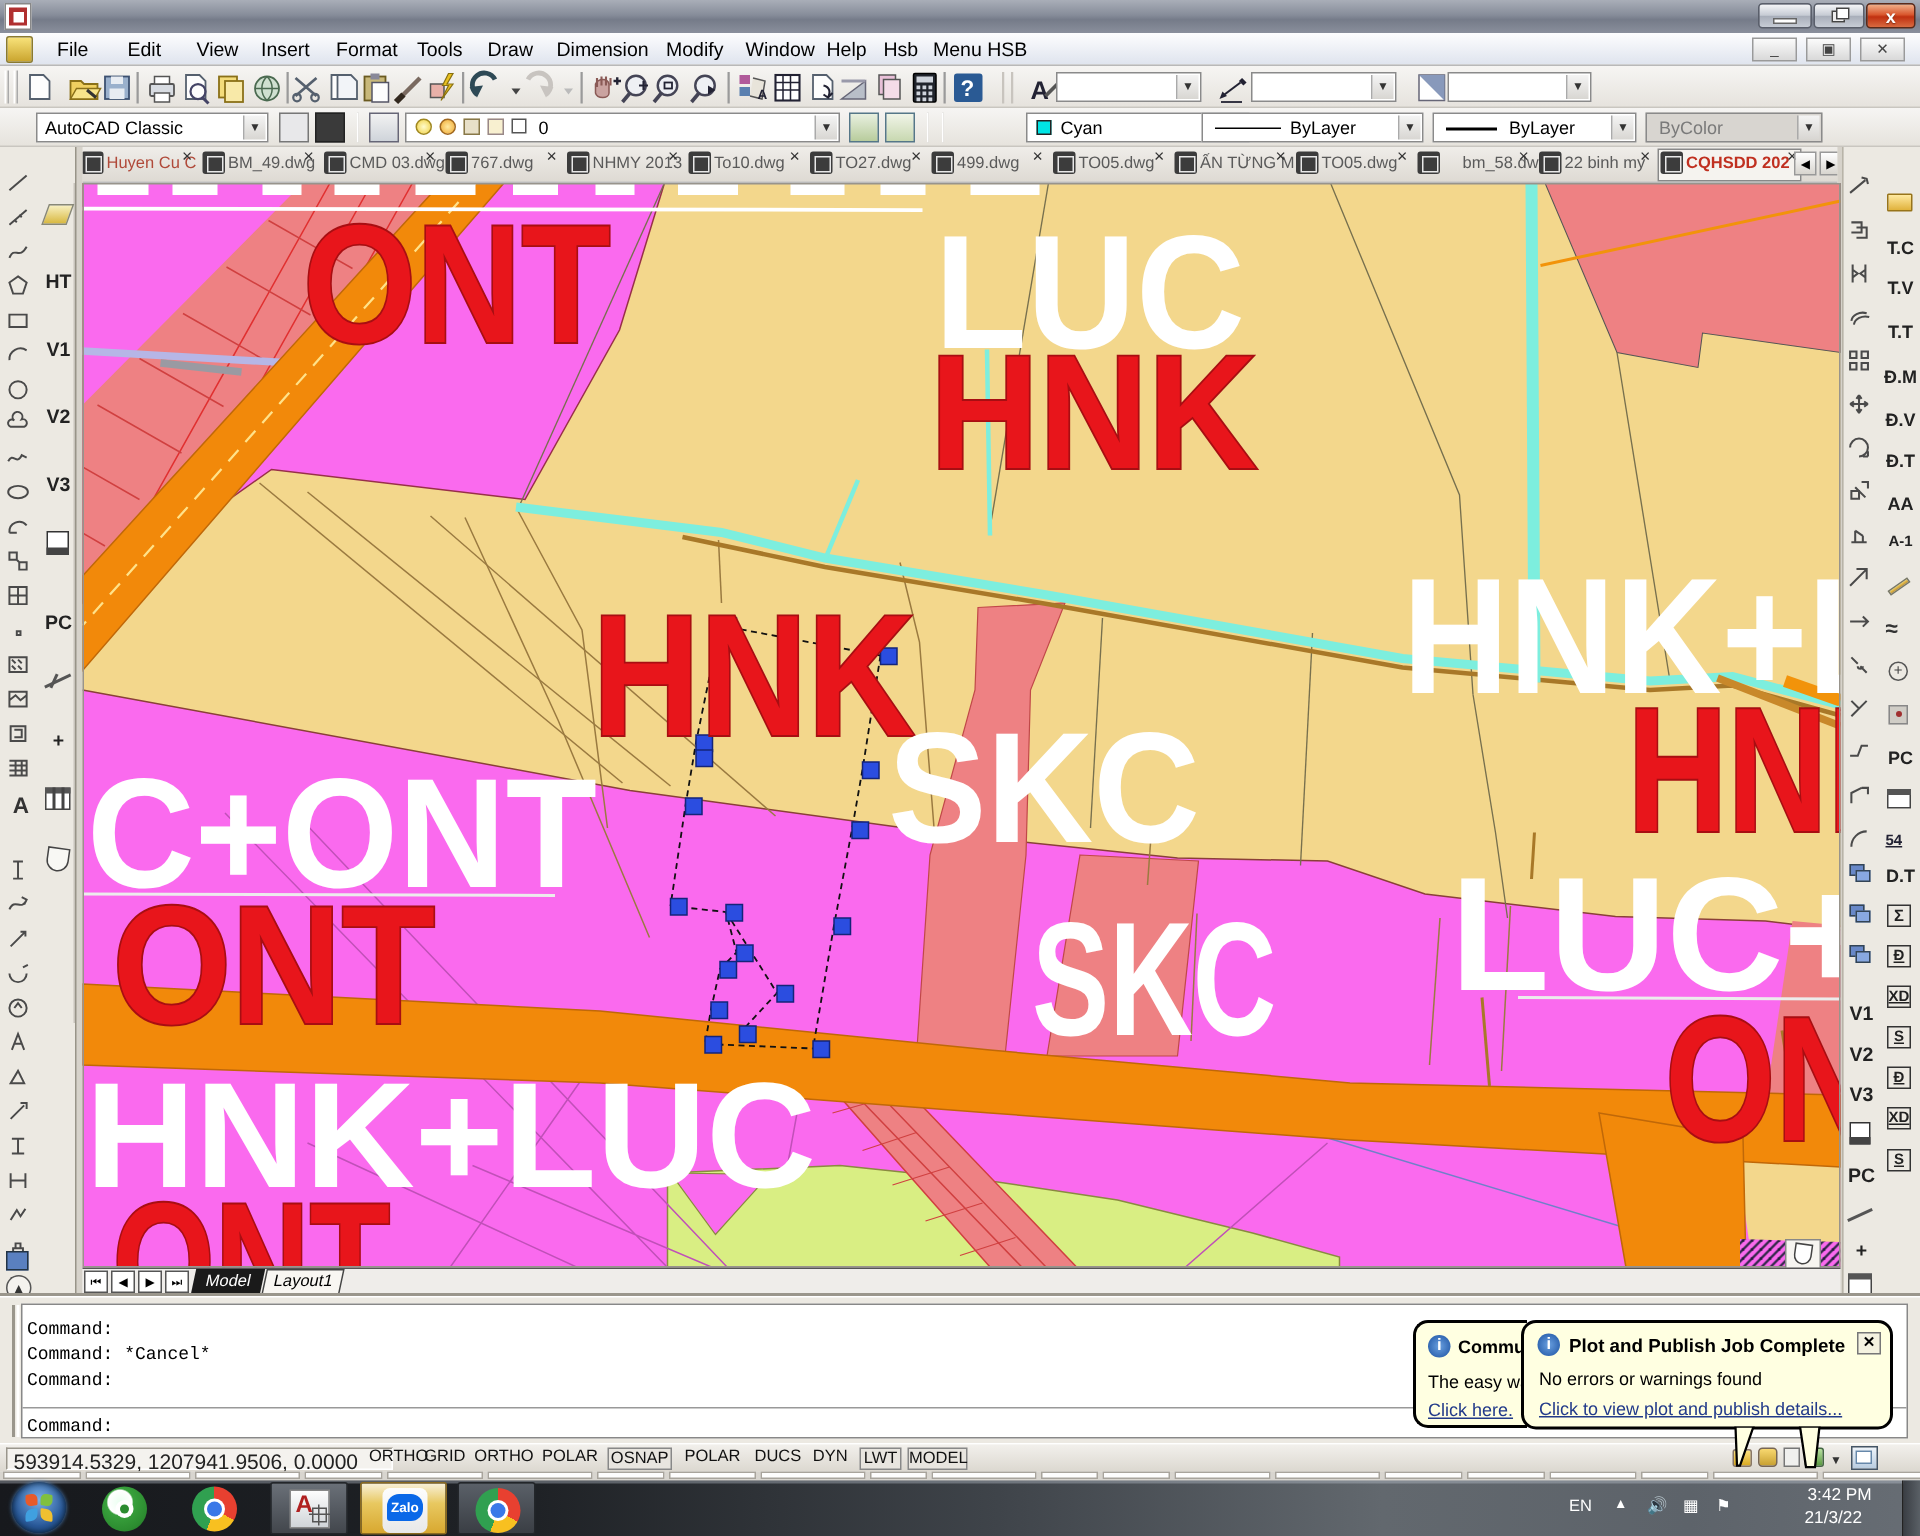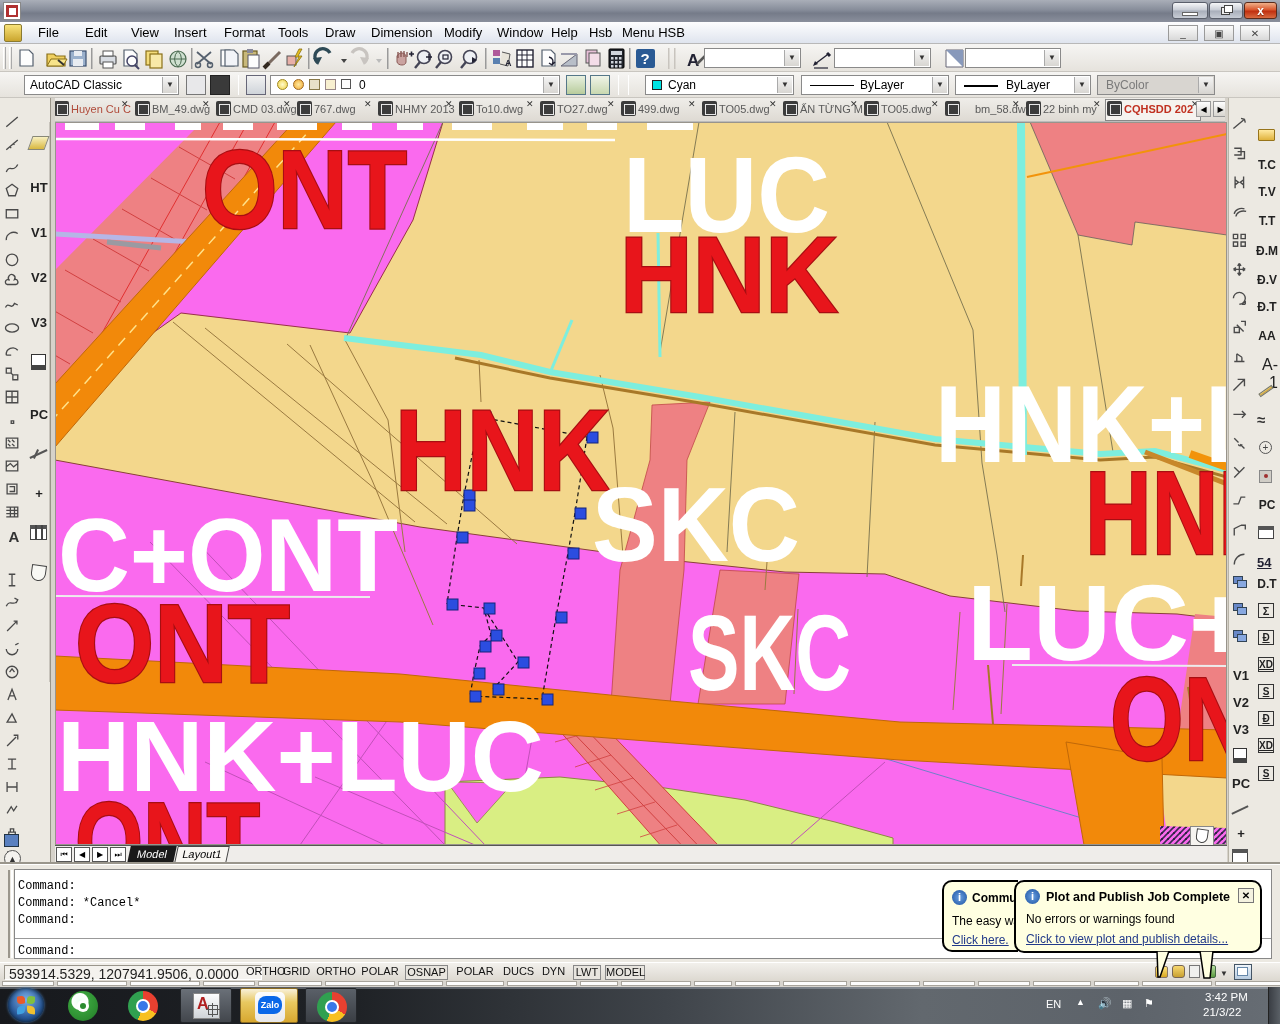--- a/index.html
+++ b/index.html
@@ -175,21 +175,21 @@
         <span style="position:absolute;left:38px;top:3px;width:11px;height:11px;background:#e8e0c8;border:1px solid #887848"></span>
         <span style="position:absolute;left:54px;top:3px;width:11px;height:11px;background:#f8f0d0;border:1px solid #988"></span>
         <span style="position:absolute;left:70px;top:3px;width:10px;height:10px;background:#fff;border:1px solid #555"></span>
         <span style="position:absolute;left:88px;top:2px">0</span>
         <div class="arr">▼</div>
       </div>
       <div class="abs" style="left:566px;top:3px;width:20px;height:20px;background:linear-gradient(#e8f0e0,#b8cc9c);border:1px solid #578"></div>
       <div class="abs" style="left:590px;top:3px;width:20px;height:20px;background:linear-gradient(#f0f4e8,#c8d8b0);border:1px solid #578"></div>
       <div class="sep" style="left:618px;top:3px;height:20px"></div>
       <div class="sep" style="left:628px;top:3px;height:20px"></div>
-      <div class="combo" style="left:645px;top:3px;width:149px">
+      <div class="combo" style="left:684px;top:3px;width:149px">
         <span style="position:absolute;left:6px;top:4px;width:10px;height:10px;background:#00e5e5;border:1px solid #222"></span>
         <span style="position:absolute;left:22px;top:2px">Cyan</span>
         <div class="arr">▼</div>
       </div>
       <div class="combo" style="left:801px;top:3px;width:148px">
         <span style="position:absolute;left:8px;top:9px;width:44px;border-top:1px solid #000"></span>
         <span style="position:absolute;left:58px;top:2px">ByLayer</span>
         <div class="arr">▼</div>
       </div>
       <div class="combo" style="left:955px;top:3px;width:136px">
@@ -437,30 +437,30 @@
       <div class="abs" style="left:7px;top:751px;width:16px;height:4px;background:#555"></div>
       <div class="abs" style="left:8px;top:776px;width:14px;height:15px;background:#f8f8f4;border:1.5px solid #444;border-radius:0 0 7px 7px;transform:rotate(8deg)"></div>
       <div class="abs" style="left:33px;top:31px;width:17px;height:12px;background:linear-gradient(#ffe9a0,#e0b23c);border:1px solid #97741a;border-radius:1px"></div>
       <div class="abs" style="left:31px;top:60px;width:22px;text-align:center;font-size:12px;font-weight:bold;color:#222">T.C</div>
       <div class="abs" style="left:31px;top:87px;width:22px;text-align:center;font-size:12px;font-weight:bold;color:#222">T.V</div>
       <div class="abs" style="left:31px;top:116px;width:22px;text-align:center;font-size:12px;font-weight:bold;color:#222">T.T</div>
       <div class="abs" style="left:31px;top:146px;width:22px;text-align:center;font-size:12px;font-weight:bold;color:#222">Đ.M</div>
       <div class="abs" style="left:31px;top:175px;width:22px;text-align:center;font-size:12px;font-weight:bold;color:#222">Đ.V</div>
       <div class="abs" style="left:31px;top:202px;width:22px;text-align:center;font-size:12px;font-weight:bold;color:#222">Đ.T</div>
       <div class="abs" style="left:31px;top:231px;width:22px;text-align:center;font-size:12px;font-weight:bold;color:#222">AA</div>
-      <div class="abs" style="left:31px;top:258px;width:22px;text-align:right;font-size:16px;font-weight:normal;color:#222">A-1</div>
+      <div class="abs" style="left:31px;top:258px;width:22px;text-align:center;font-size:10px;font-weight:bold;color:#222">A-1</div>
       <div class="abs" style="left:33px;top:291px;width:16px;height:4px;background:linear-gradient(#f0d060,#c09030);border:1px solid #776;transform:rotate(-35deg)"></div>
       <div class="abs" style="left:32px;top:313px;font-size:15px;color:#333;font-weight:bold">≈</div>
       <div class="abs" style="left:34px;top:343px;width:13px;height:13px;border:1px solid #555;border-radius:50%;text-align:center;line-height:12px;font-size:10px;color:#444">+</div>
       <div class="abs" style="left:34px;top:372px;width:13px;height:13px;background:#d0cdc6;border:1px solid #888"></div>
       <div class="abs" style="left:39px;top:376px;width:4px;height:4px;background:#a03030;border-radius:50%"></div>
       <div class="abs" style="left:31px;top:400px;width:22px;text-align:center;font-size:12px;font-weight:bold;color:#222">PC</div>
       <div class="abs" style="left:33px;top:428px;width:16px;height:13px;border:1.5px solid #444;background:#fff"></div>
       <div class="abs" style="left:33px;top:428px;width:16px;height:4px;background:#555"></div>
-      <div class="abs" style="left:32px;top:457px;font-size:13px;font-weight:bold;color:#223;text-decoration:underline">54</div>
+      <div class="abs" style="left:32px;top:457px;font-size:10px;font-weight:bold;color:#223;text-decoration:underline">54</div>
       <div class="abs" style="left:31px;top:479px;width:22px;text-align:center;font-size:12px;font-weight:bold;color:#222">D.T</div>
       <div class="abs" style="left:33px;top:505px;width:16px;height:15px;border:1.5px solid #333;text-align:center;font-size:11px;font-weight:bold;color:#222;line-height:14px">Σ</div>
       <div class="abs" style="left:33px;top:532px;width:16px;height:15px;border:1.5px solid #333;text-align:center;font-size:10px;font-weight:bold;color:#222;line-height:13px;text-decoration:underline">Đ</div>
       <div class="abs" style="left:33px;top:559px;width:16px;height:15px;border:1.5px solid #333;text-align:center;font-size:10px;font-weight:bold;color:#222;line-height:13px;text-decoration:underline">XD</div>
       <div class="abs" style="left:33px;top:586px;width:16px;height:15px;border:1.5px solid #333;text-align:center;font-size:10px;font-weight:bold;color:#222;line-height:13px;text-decoration:underline">S</div>
       <div class="abs" style="left:33px;top:613px;width:16px;height:15px;border:1.5px solid #333;text-align:center;font-size:10px;font-weight:bold;color:#222;line-height:13px;text-decoration:underline">Đ</div>
       <div class="abs" style="left:33px;top:640px;width:16px;height:15px;border:1.5px solid #333;text-align:center;font-size:10px;font-weight:bold;color:#222;line-height:13px;text-decoration:underline">XD</div>
       <div class="abs" style="left:33px;top:668px;width:16px;height:15px;border:1.5px solid #333;text-align:center;font-size:10px;font-weight:bold;color:#222;line-height:13px;text-decoration:underline">S</div>
     </div>
     <svg class="abs" style="left:55px;top:122px;outline:1px solid #98948c;outline-offset:-1px" width="1172" height="723" viewBox="0 0 1172 723">

